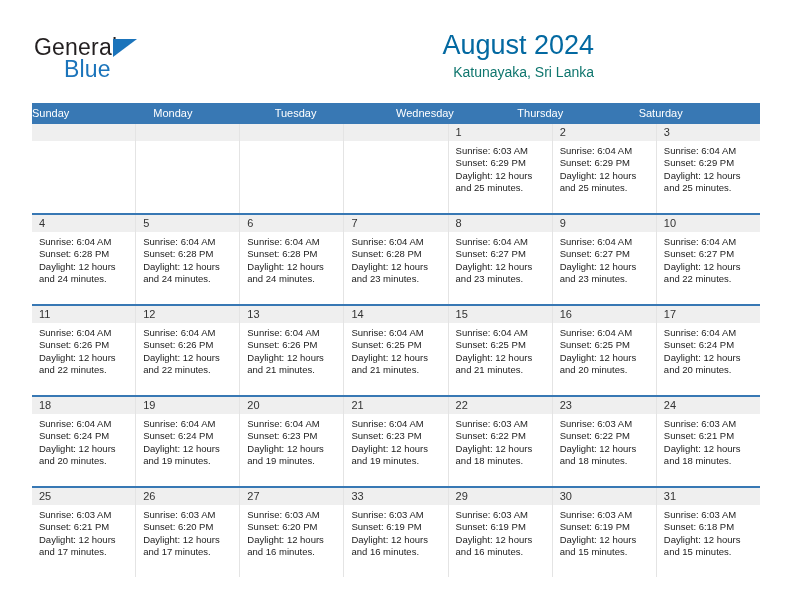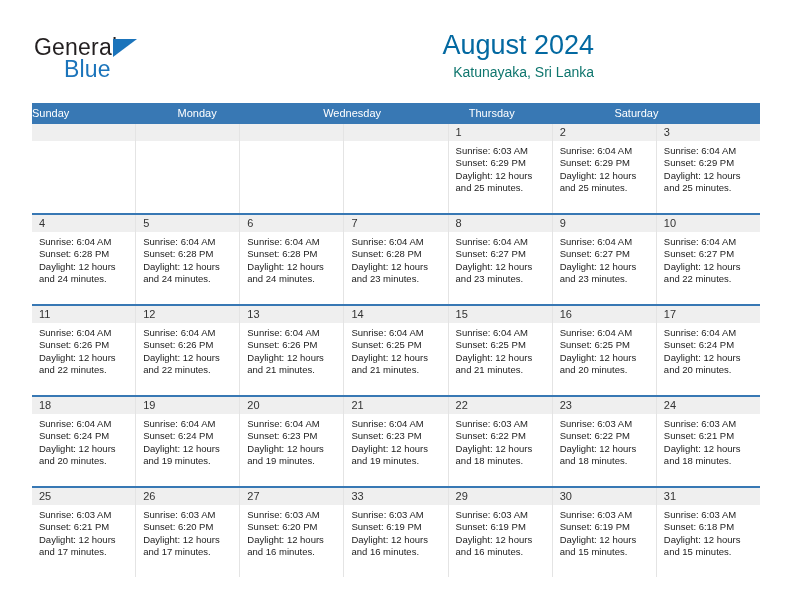--- a/index.html
+++ b/index.html
@@ -160,20 +160,21 @@
     <div class="title-wrap">
       <div class="cal-title">August 2024</div>
       <div class="cal-subtitle">Katunayaka, Sri Lanka</div>
     </div>
   </div>
 
   <div class="calendar">
     <div class="weekday-row" id="weekday-row">
         <div class="weekday">Sunday</div>
         <div class="weekday">Monday</div>
+        <div class="weekday">Tuesday</div>
         <div class="weekday">Wednesday</div>
         <div class="weekday">Thursday</div>
         <div class="weekday">Saturday</div>
       </div>
     <div id="weeks-container">
         <div class="week">
           <div class="day-cell empty">
             <span class="day-num"></span>
           </div>
           <div class="day-cell empty">

